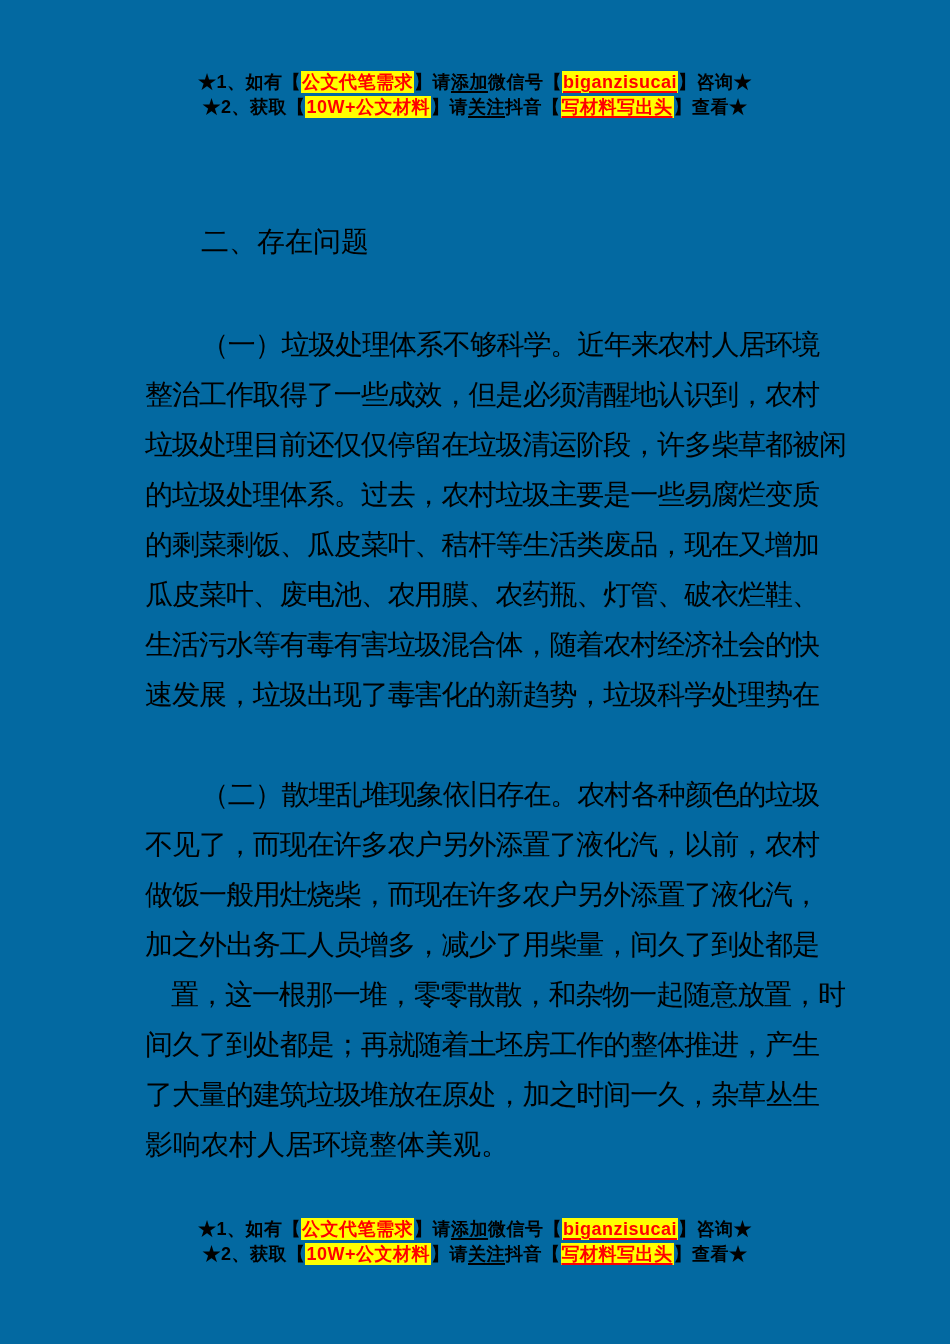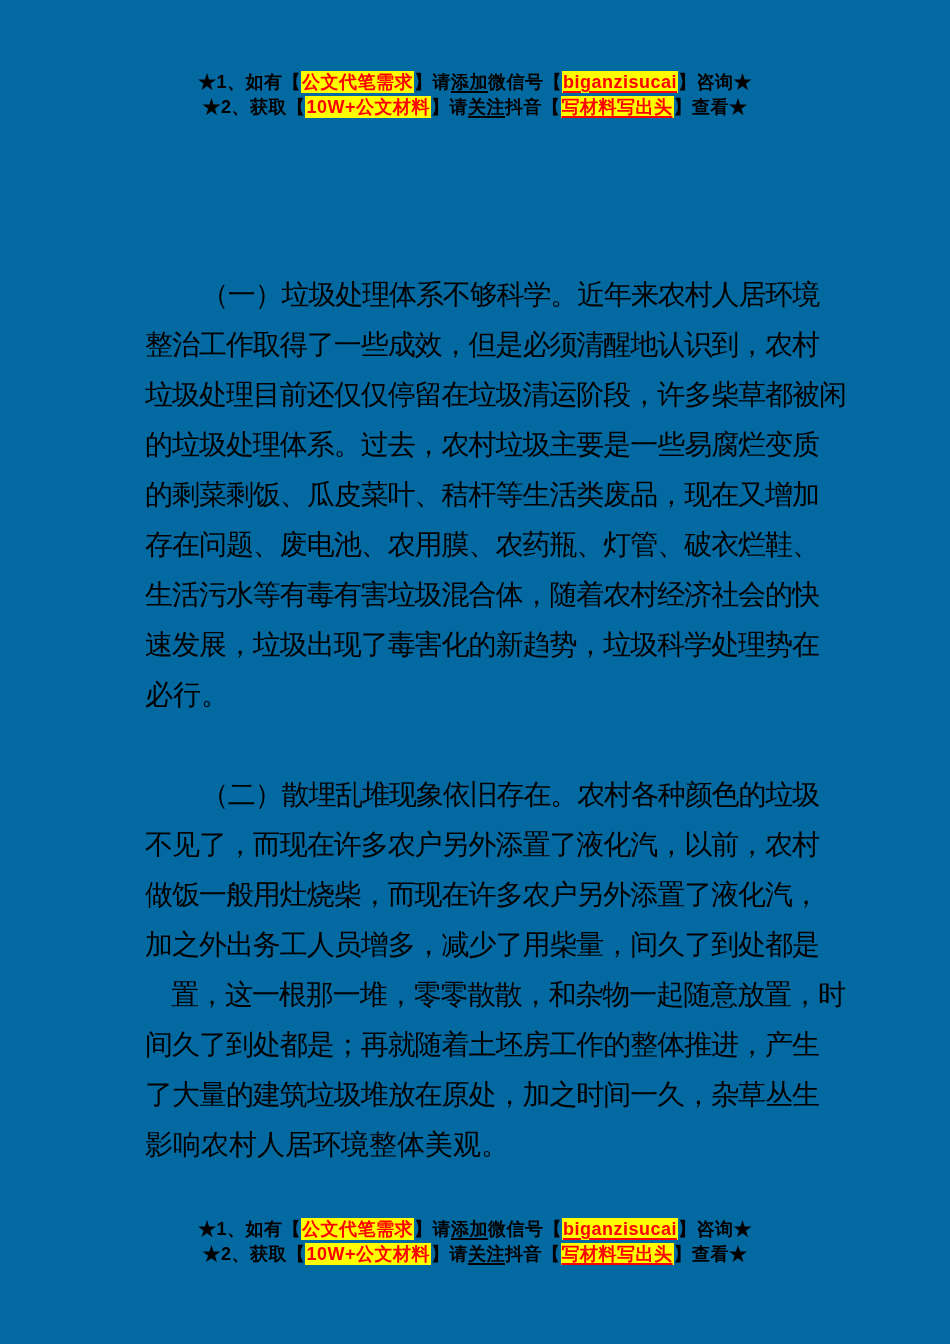--- a/index.html
+++ b/index.html
@@ -64,30 +64,30 @@
 <body>
 
 <div class="page">
 
   <div class="promo promo-top">
     <div class="promo-line"><span class="seg">★1、如有【</span><span class="seg hl red">公文代笔需求</span><span class="seg">】请</span><span class="seg u">添加</span><span class="seg">微信号【</span><span class="seg hl red u">biganzisucai</span><span class="seg">】咨询★</span></div>
     <div class="promo-line"><span class="seg">★2、获取【</span><span class="seg hl red">10W+公文材料</span><span class="seg">】请</span><span class="seg u">关注</span><span class="seg">抖音【</span><span class="seg hl red u">写材料写出头</span><span class="seg">】查看★</span></div>
   </div>
 
   <div class="doc">
+    <div class="heading">二、存在问题</div>
     <div class="para para-1">
         <div class="tline first"><span style="letter-spacing: -1.13043px;">（一）垃圾处理体系不够科学。近年来农村人居环境</span></div>
         <div class="tline"><span style="letter-spacing: -1.04px;">整治工作取得了一些成效，但是必须清醒地认识到，农村</span></div>
         <div class="tline"><span style="letter-spacing: -1.04px;">垃圾处理目前还仅仅停留在垃圾清运阶段，许多柴草都被闲</span></div>
         <div class="tline"><span style="letter-spacing: -1.04px;">的垃圾处理体系。过去，农村垃圾主要是一些易腐烂变质</span></div>
         <div class="tline"><span style="letter-spacing: -1.04px;">的剩菜剩饭、瓜皮菜叶、秸杆等生活类废品，现在又增加</span></div>
-        <div class="tline"><span style="letter-spacing: -1.04px;">存在问题、废电池、农用膜、农药瓶、灯管、破衣烂鞋、</span></div>
+        <div class="tline"><span style="letter-spacing: -1.04px;">瓜皮菜叶、废电池、农用膜、农药瓶、灯管、破衣烂鞋、</span></div>
         <div class="tline"><span style="letter-spacing: -1.04px;">生活污水等有毒有害垃圾混合体，随着农村经济社会的快</span></div>
         <div class="tline"><span style="letter-spacing: -1.04px;">速发展，垃圾出现了毒害化的新趋势，垃圾科学处理势在</span></div>
-        <div class="tline"><span>必行。</span></div>
       </div>
     <div class="para para-2">
         <div class="tline first"><span style="letter-spacing: -1.13043px;">（二）散埋乱堆现象依旧存在。农村各种颜色的垃圾</span></div>
         <div class="tline"><span style="letter-spacing: -1.04px;">不见了，而现在许多农户另外添置了液化汽，以前，农村</span></div>
         <div class="tline"><span style="letter-spacing: -1.04px;">做饭一般用灶烧柴，而现在许多农户另外添置了液化汽，</span></div>
         <div class="tline"><span style="letter-spacing: -1.04px;">加之外出务工人员增多，减少了用柴量，间久了到处都是</span></div>
         <div class="tline"><span style="letter-spacing: -1.04px; margin-left: 26px;">置，这一根那一堆，零零散散，和杂物一起随意放置，时</span></div>
         <div class="tline"><span style="letter-spacing: -1.04px;">间久了到处都是；再就随着土坯房工作的整体推进，产生</span></div>
         <div class="tline"><span style="letter-spacing: -1.04px;">了大量的建筑垃圾堆放在原处，加之时间一久，杂草丛生</span></div>
         <div class="tline"><span>影响农村人居环境整体美观。</span></div>

